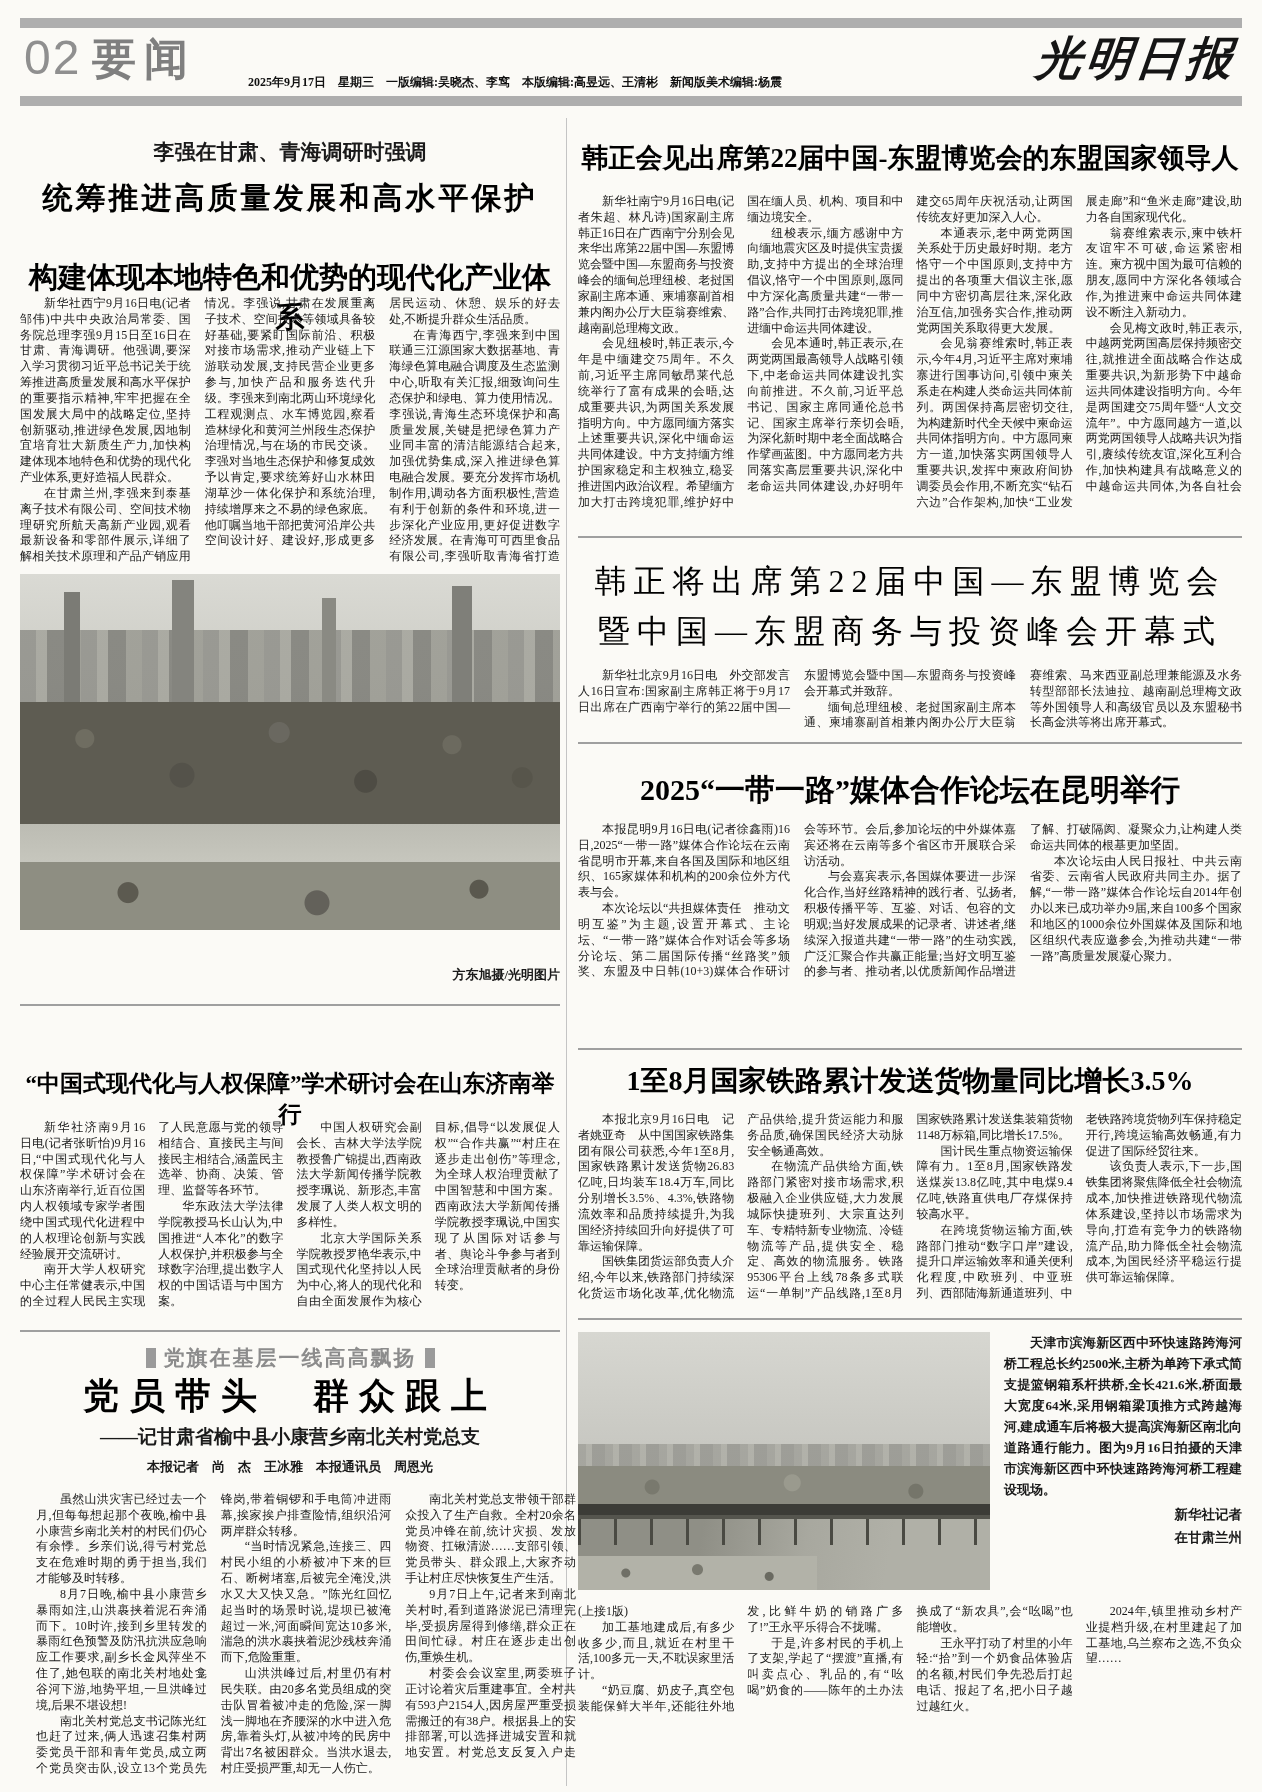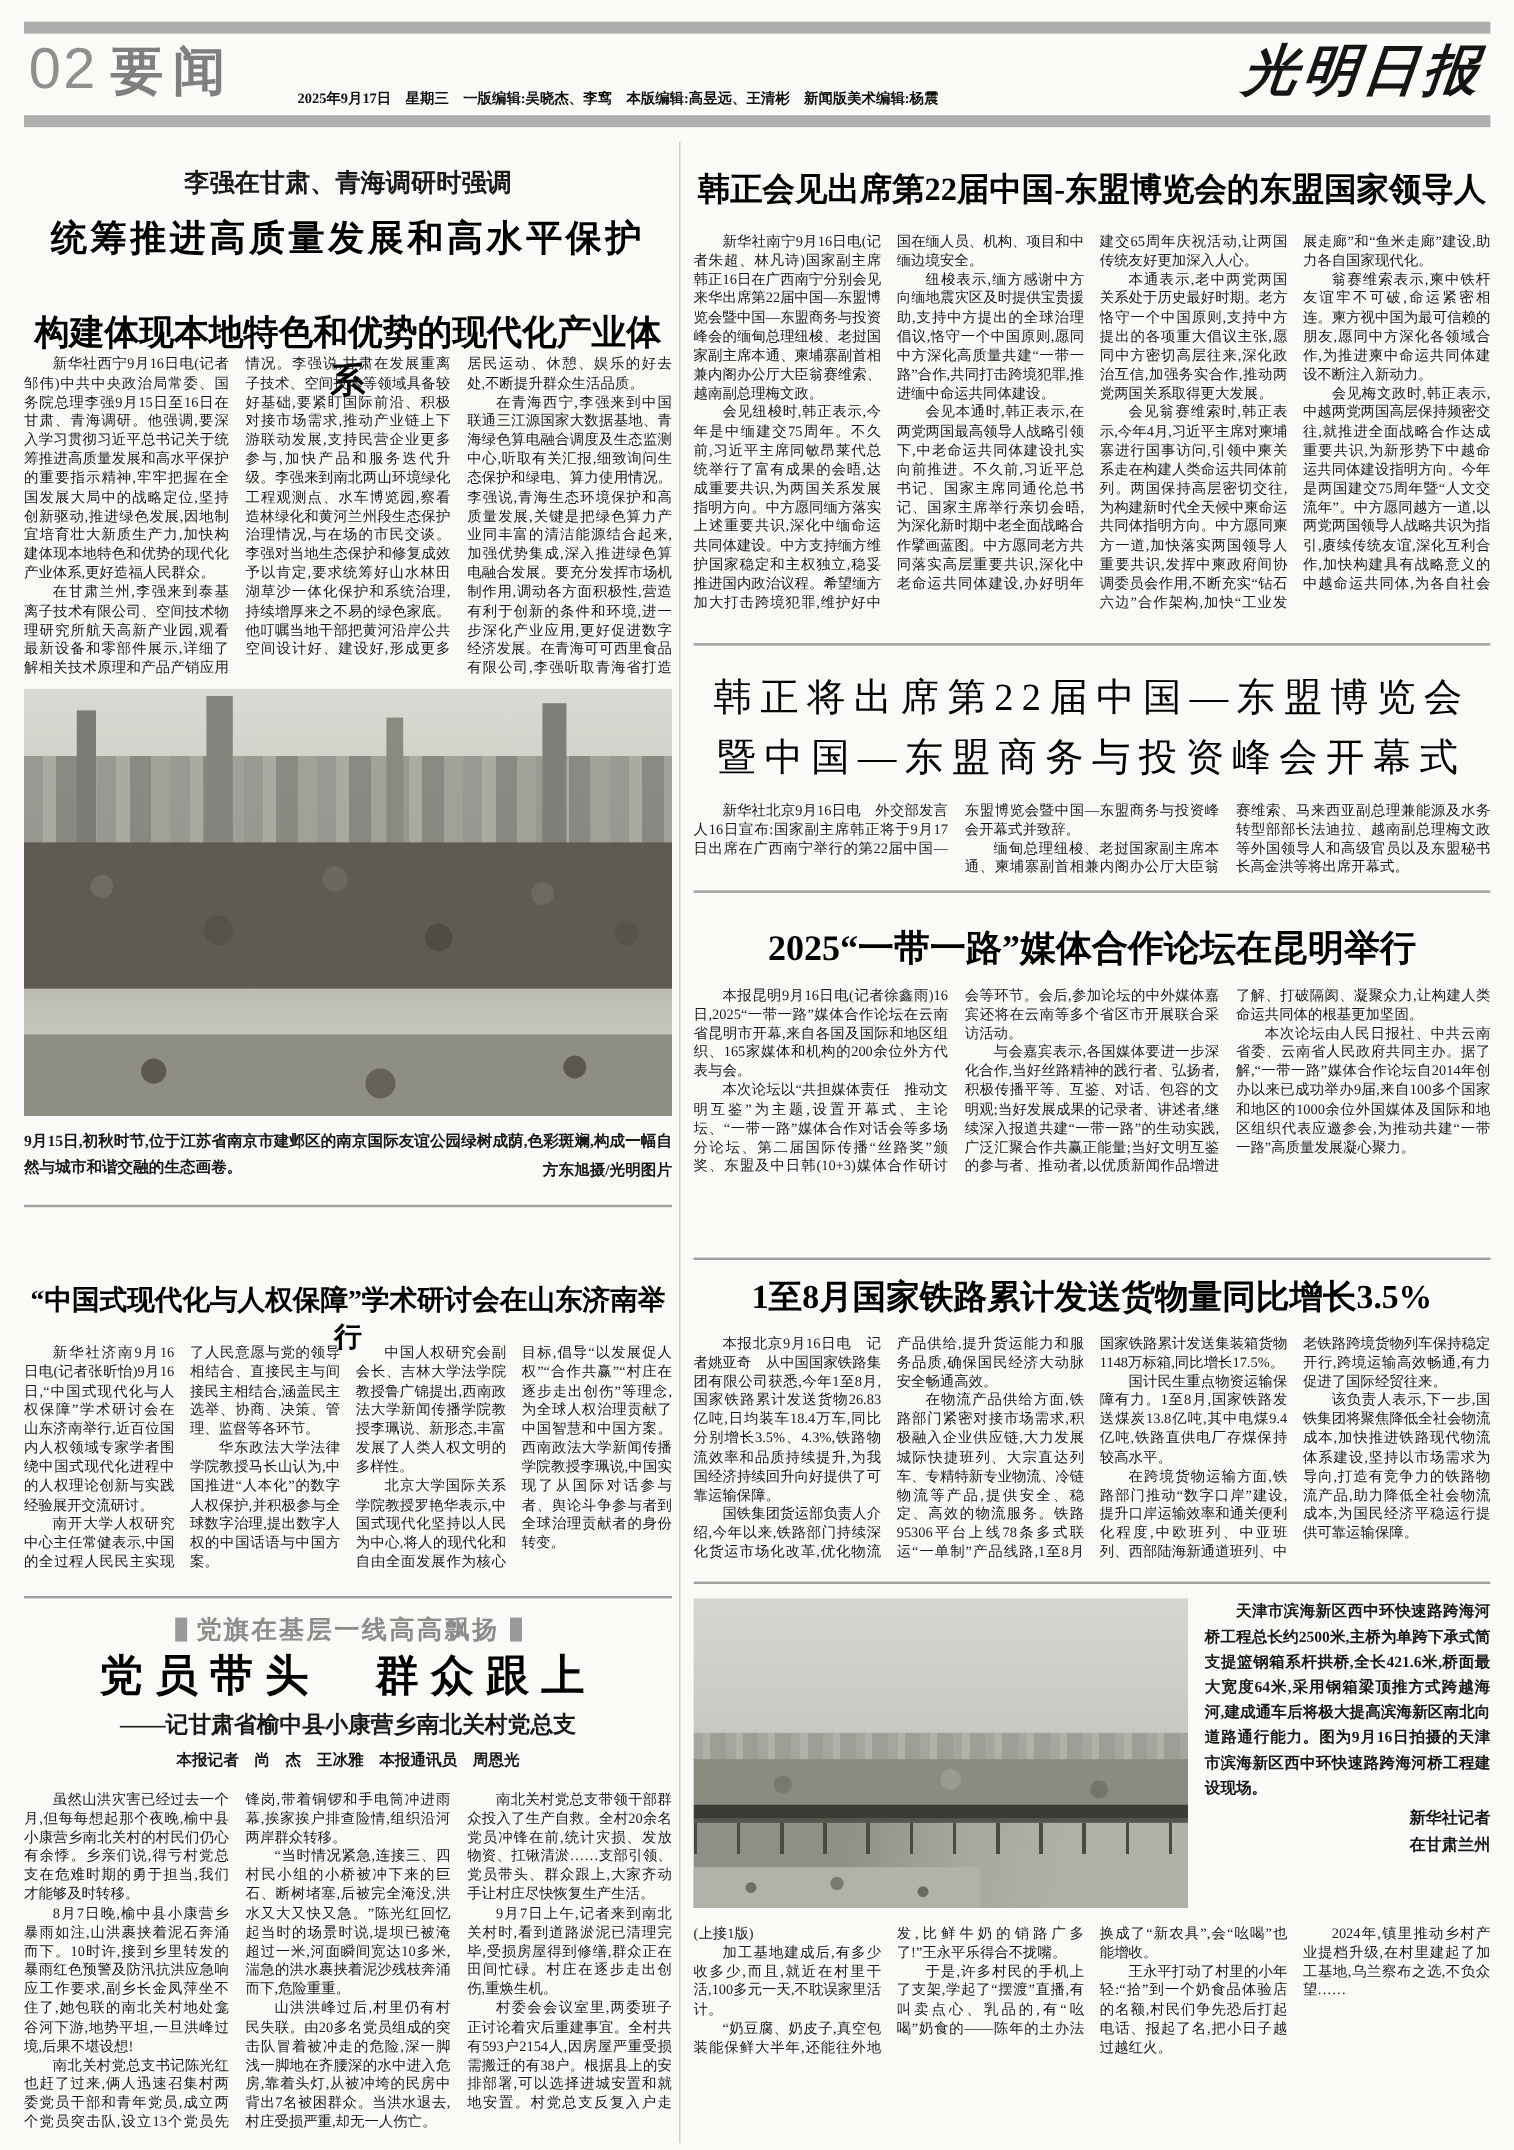--- a/index.html
+++ b/index.html
@@ -55,21 +55,21 @@
   
   .rq-headline{left:20px;top:1068px;width:540px;font-size:23px;}
   .rq-body{left:20px;top:1120px;width:540px;height:200px;}
   
   .party-banner{position:absolute;left:20px;top:1344px;width:540px;text-align:center;font-size:21px;
                 font-weight:900;color:#8c8c8c;letter-spacing:2px;}
   .party-banner .bbar{display:inline-block;width:10px;height:20px;background:#9a9a9a;vertical-align:-3px;margin:0 8px;}
   .party-headline{left:20px;top:1372px;width:540px;font-size:36px;letter-spacing:10px;}
   .party-sub{position:absolute;left:20px;top:1424px;width:540px;text-align:center;font-size:19px;font-weight:bold;}
   .party-byline{position:absolute;left:20px;top:1458px;width:540px;text-align:center;font-size:13px;font-weight:600;}
-  .party-body{left:20px;top:1492px;width:540px;height:288px;}
+  .party-body{left:36px;top:1492px;width:540px;height:288px;}
   
   .hm-headline{left:578px;top:140px;width:664px;font-size:27px;}
   .hm-body{left:578px;top:194px;width:664px;height:332px;}
   .ha-h1{left:578px;top:560px;width:664px;font-size:32px;font-weight:500;letter-spacing:7px;}
   .ha-h2{left:578px;top:610px;width:664px;font-size:32px;font-weight:500;letter-spacing:7px;}
   .ha-body{left:578px;top:668px;width:664px;height:64px;}
   .fm-headline{left:578px;top:770px;width:664px;font-size:30px;}
   .fm-body{left:578px;top:822px;width:664px;height:218px;}
   .rw-headline{left:578px;top:1062px;width:664px;font-size:28px;}
   .rw-body{left:578px;top:1112px;width:664px;height:198px;}
@@ -126,21 +126,20 @@
     <div class="pn-skyline"></div>
     <div class="pn-tower pn-t1"></div>
     <div class="pn-tower pn-t2"></div>
     <div class="pn-tower pn-t3"></div>
     <div class="pn-tower pn-t4"></div>
     <div class="pn-trees"></div>
     <div class="pn-water"></div>
     <div class="pn-lawn"></div>
   </div>
   <div class="caption nj-caption">
-    <span>9月15日,初秋时节,位于江苏省南京市建邺区的南京国际友谊公园绿树成荫,色彩斑斓,构成一幅自然与城市和谐交融的生态画卷。</span>
     <span class="credit">方东旭摄/光明图片</span>
   </div>
 
   <div class="rule-h" style="left:20px;top:1004px;width:540px;"></div>
 
   <div class="headline rq-headline">“中国式现代化与人权保障”学术研讨会在山东济南举行</div>
   <div class="body-cols cols4 rq-body">
       <p>新华社济南9月16日电(记者张昕怡)9月16日,“中国式现代化与人权保障”学术研讨会在山东济南举行,近百位国内人权领域专家学者围绕中国式现代化进程中的人权理论创新与实践经验展开交流研讨。</p>
       <p>南开大学人权研究中心主任常健表示,中国的全过程人民民主实现了人民意愿与党的领导相结合、直接民主与间接民主相结合,涵盖民主选举、协商、决策、管理、监督等各环节。</p>
       <p>华东政法大学法律学院教授马长山认为,中国推进“人本化”的数字人权保护,并积极参与全球数字治理,提出数字人权的中国话语与中国方案。</p>

